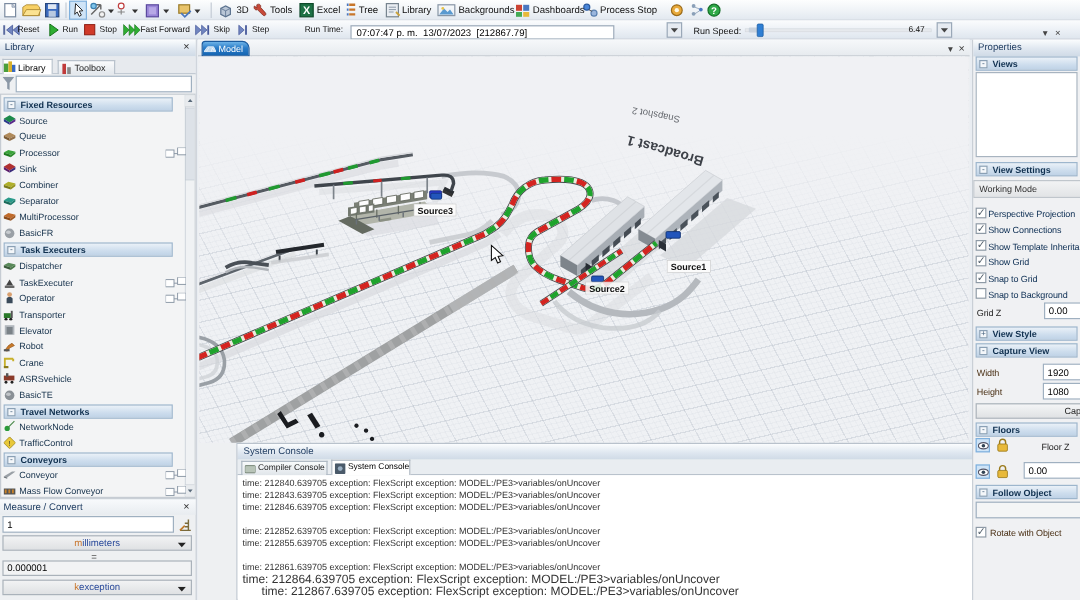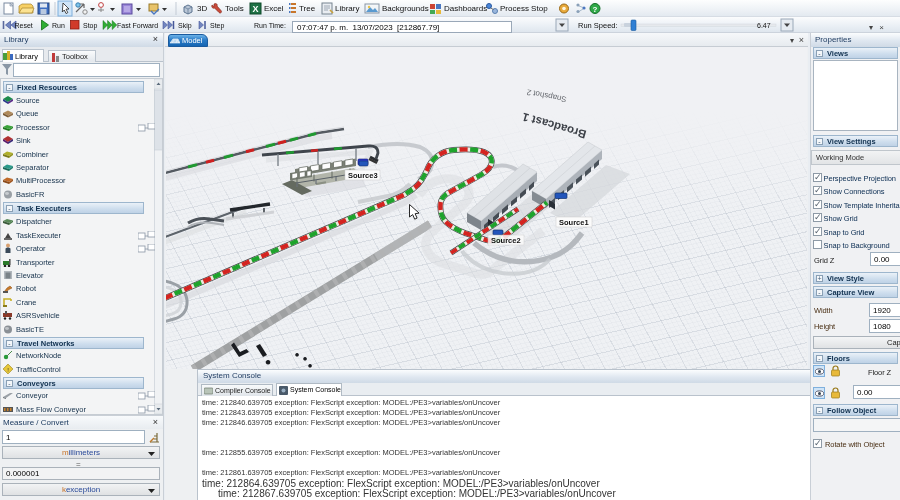--- a/index.html
+++ b/index.html
@@ -515,20 +515,21 @@
         <span class="abs" style="left:78px;top:0px;width:66px;height:13px;background:#fff;border:1px solid #b0bac4;border-bottom:none;font-size:7px;line-height:12px;padding-left:13px;color:#000">System Console</span>
         <svg class="abs" style="left:81px;top:3px" width="9" height="9">
             <rect x="0" y="0" width="9" height="9" rx="1" fill="#4a5a6a"></rect>
             <circle cx="4.5" cy="4.5" r="2" fill="#9ab0c4"></circle>
           </svg>
       </div>
       <div class="abs" style="left:0;top:26px;width:639px;height:104px;background:#fff">
       <div class="abs" style="left:4px;top:2.0px;font-size:7.5px;color:#333;white-space:nowrap">time: 212840.639705 exception: FlexScript exception: MODEL:/PE3&gt;variables/onUncover</div>
       <div class="abs" style="left:4px;top:12.0px;font-size:7.5px;color:#333;white-space:nowrap">time: 212843.639705 exception: FlexScript exception: MODEL:/PE3&gt;variables/onUncover</div>
       <div class="abs" style="left:4px;top:22.0px;font-size:7.5px;color:#333;white-space:nowrap">time: 212846.639705 exception: FlexScript exception: MODEL:/PE3&gt;variables/onUncover</div>
+      <div class="abs" style="left:4px;top:42.0px;font-size:7.5px;color:#333;white-space:nowrap">time: 212852.639705 exception: FlexScript exception: MODEL:/PE3&gt;variables/onUncover</div>
       <div class="abs" style="left:4px;top:52.0px;font-size:7.5px;color:#333;white-space:nowrap">time: 212855.639705 exception: FlexScript exception: MODEL:/PE3&gt;variables/onUncover</div>
       <div class="abs" style="left:4px;top:72.0px;font-size:7.5px;color:#333;white-space:nowrap">time: 212861.639705 exception: FlexScript exception: MODEL:/PE3&gt;variables/onUncover</div>
       <div class="abs" style="left:4px;top:82.0px;font-size:10px;color:#333;white-space:nowrap">time: 212864.639705 exception: FlexScript exception: MODEL:/PE3&gt;variables/onUncover</div>
       <div class="abs" style="left:20px;top:92.0px;font-size:10px;color:#333;white-space:nowrap">time: 212867.639705 exception: FlexScript exception: MODEL:/PE3&gt;variables/onUncover</div>
       </div>
       <div class="abs" style="left:628px;top:26px;width:11px;height:104px;background:#f0f2f4;border-left:1px solid #d5dae0"></div>
       <svg class="abs" style="left:628px;top:26px" width="11" height="104">
         <rect x="0" y="0" width="11" height="10" fill="#e8ebee" stroke="#c6ccd3" stroke-width=".5"></rect>
           <path d="M3.5 6l2-2.5L7.5 6z" fill="#5a6a7a"></path>
         <rect x="0" y="94" width="11" height="10" fill="#e8ebee" stroke="#c6ccd3" stroke-width=".5"></rect>

